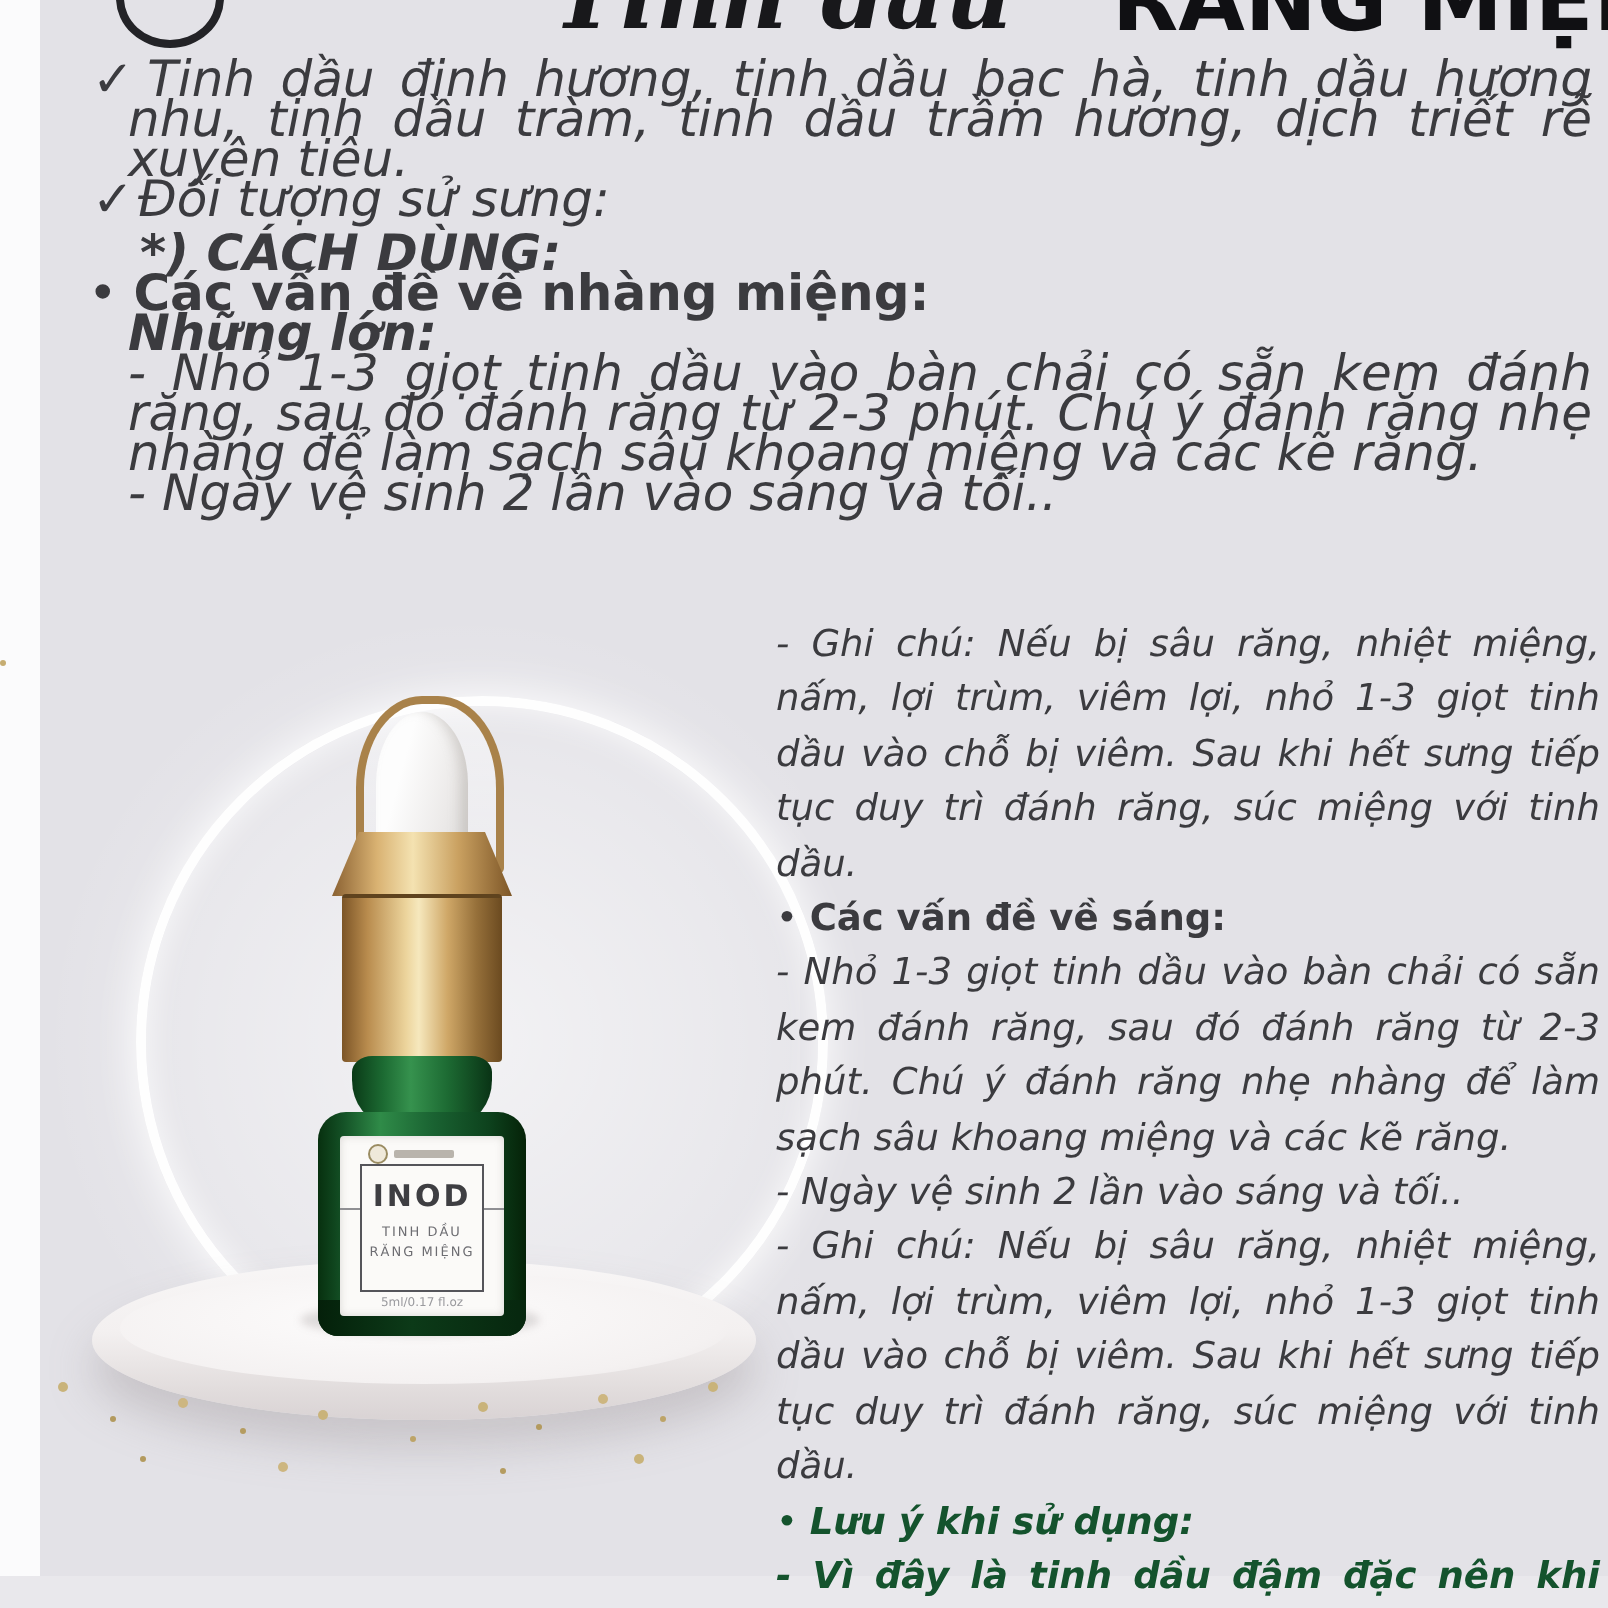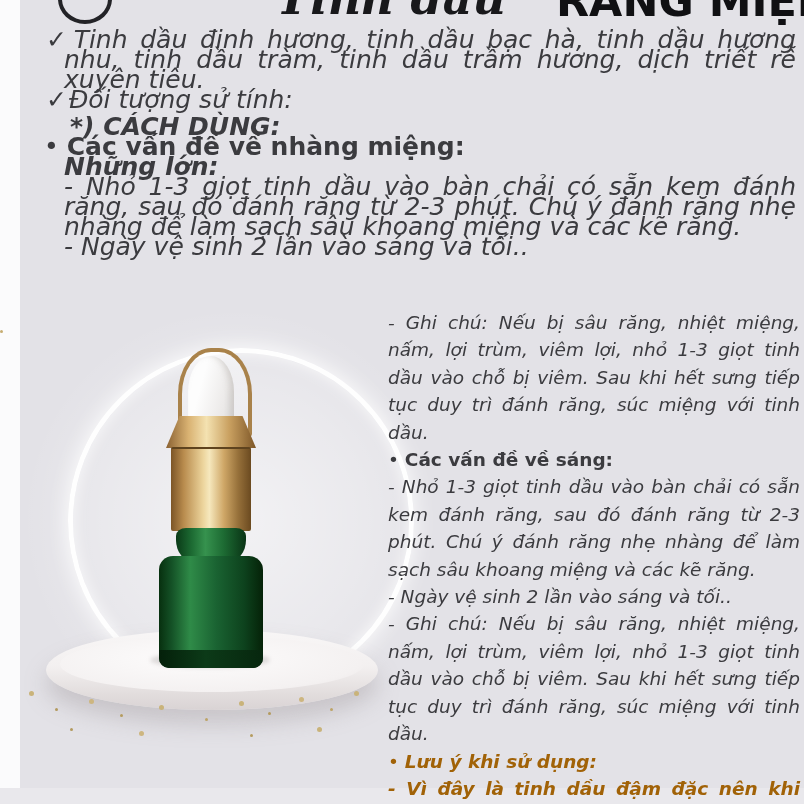--- a/index.html
+++ b/index.html
@@ -34,21 +34,21 @@
   .check{font-style:normal;margin-right:2px;}
   .h-bold{font-weight:bold;}
   .h-bolditalic{font-weight:bold;font-style:italic;}
   .mt6{margin-top:7px !important;}
   .indent1{padding-left:26px;font-style:italic;}
   .indent2{padding-left:20px;}
 
   
   .right-col{position:absolute;left:388px;top:309px;width:412px;font-size:18.5px;line-height:27.4px;}
   .right-col p{margin:0;}
-  .red{color:#a16207;}
+  .red{color:#14532d;}
 
   
   .stage{position:absolute;left:0;top:330px;width:400px;height:474px;}
   .glow-fill{position:absolute;left:0;top:-60px;width:400px;height:480px;
     background:radial-gradient(circle at 235px 250px, rgba(255,255,255,0.55) 0%, rgba(255,255,255,0.25) 38%, rgba(255,255,255,0) 62%);}
   .glow-ring{position:absolute;left:68px;top:18px;width:336px;height:336px;border-radius:50%;
     border:5px solid rgba(255,255,255,0.95);
     box-shadow:0 0 22px rgba(255,255,255,0.95), inset 0 0 16px rgba(255,255,255,0.8);}
   .podium{position:absolute;left:46px;top:300px;width:332px;height:80px;border-radius:50%;
     background:linear-gradient(180deg,#f8f6f6 0%,#f3f0f0 45%,#e2dddd 80%,#d9d3d4 100%);
@@ -103,21 +103,21 @@
 <div class="canvas">
   <div class="left-strip"></div>
   <div class="bottom-band"></div>
 
   <div class="logo-circle"></div>
   <div class="title-script">Tinh dầu</div>
   <div class="title-main">RĂNG MIỆNG</div>
 
   <div class="section-top">
     <p class="it just hang"><span class="check">✓</span><span>Tinh dầu đinh hương, tinh dầu bạc hà, tinh dầu hương nhu, tinh dầu tràm, tinh dầu trầm hương, dịch triết rễ xuyên tiêu.</span></p>
-    <p class="it hang"><span class="check">✓</span><span>Đối tượng sử tính:</span></p>
+    <p class="it hang"><span class="check">✓</span><span>Đối tượng sử sưng:</span></p>
     <p class="h-bolditalic mt6 indent1">*) CÁCH DÙNG:</p>
     <p><span>•</span> <span class="h-bold">Các vấn đề về nhàng miệng:</span></p>
     <p class="h-bolditalic indent2">Những lớn:</p>
     <p class="it just indent2">- Nhỏ 1-3 giọt tinh dầu vào bàn chải có sẵn kem đánh răng, sau đó đánh răng từ 2-3 phút. Chú ý đánh răng nhẹ nhàng để làm sạch sâu khoang miệng và các kẽ răng.</p>
     <p class="it indent2">- Ngày vệ sinh 2 lần vào sáng và tối..</p>
   </div>
 
   <div class="stage">
     <div class="glow-fill"></div>
     <div class="glow-ring"></div>
@@ -125,20 +125,33 @@
     <div class="podium-top"></div>
     <div class="bottle-shadow"></div>
     <div class="sparkles"></div>
     <div class="bulb-arch"></div>
     <div class="bulb"></div>
     <div class="collar"></div>
     <div class="cap"></div>
     <div class="neck"></div>
     <div class="body-glass"></div>
     <div class="body-bottom"></div>
+    <div class="label">
+      <div class="label-brand-row">
+        <div class="label-brand-dot"></div>
+        <div class="label-brand-bar"></div>
+      </div>
+      <div class="label-rule"></div>
+      <div class="label-box">
+        <div class="label-inod">INOD</div>
+        <div class="label-sub">TINH DẦU</div>
+        <div class="label-sub" style="margin-top:1px;">RĂNG MIỆNG</div>
+      </div>
+      <div class="label-vol">5ml/0.17 fl.oz</div>
+    </div>
   </div>
 
   <div class="right-col">
     <p class="it just">- Ghi chú: Nếu bị sâu răng, nhiệt miệng, nấm, lợi trùm, viêm lợi, nhỏ 1-3 giọt tinh dầu vào chỗ bị viêm. Sau khi hết sưng tiếp tục duy trì đánh răng, súc miệng với tinh dầu.</p>
     <p><span>•</span> <span class="h-bold">Các vấn đề về sáng:</span></p>
     <p class="it just">- Nhỏ 1-3 giọt tinh dầu vào bàn chải có sẵn kem đánh răng, sau đó đánh răng từ 2-3 phút. Chú ý đánh răng nhẹ nhàng để làm sạch sâu khoang miệng và các kẽ răng.</p>
     <p class="it">- Ngày vệ sinh 2 lần vào sáng và tối..</p>
     <p class="it just">- Ghi chú: Nếu bị sâu răng, nhiệt miệng, nấm, lợi trùm, viêm lợi, nhỏ 1-3 giọt tinh dầu vào chỗ bị viêm. Sau khi hết sưng tiếp tục duy trì đánh răng, súc miệng với tinh dầu.</p>
     <p class="red"><span>•</span> <span class="h-bolditalic">Lưu ý khi sử dụng:</span></p>
     <p class="red h-bolditalic just">- Vì đây là tinh dầu đậm đặc nên khi dùng tính bằng giọt, lắc đều trước khi sử dụng.</p>

